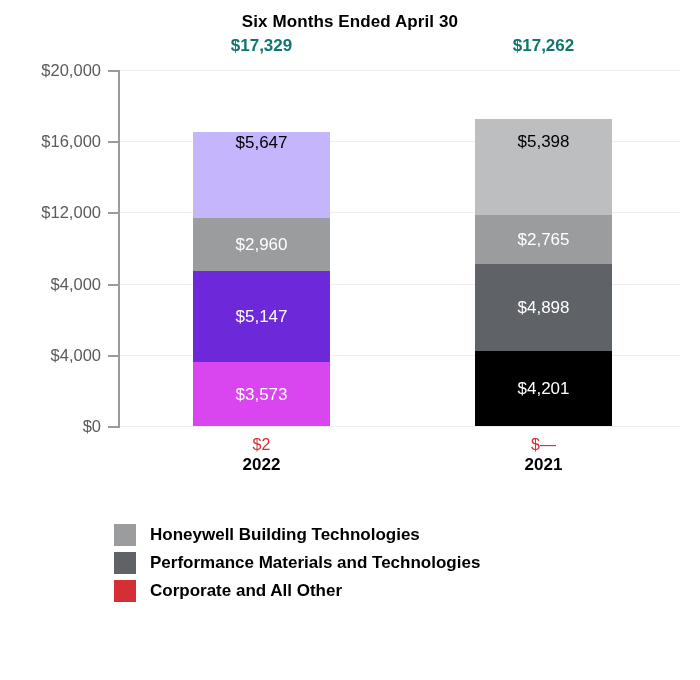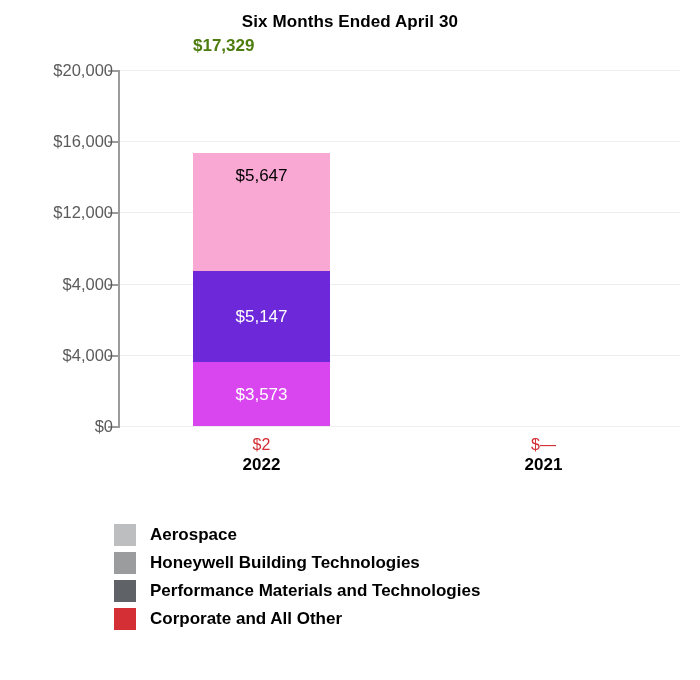--- a/index.html
+++ b/index.html
@@ -69,21 +69,21 @@
     position: absolute;
     right: 0;
     width: 94px;
     text-align: right;
     font-size: 16.5px;
     color: #5b5b5b;
     white-space: nowrap;
   }
   #y-axis-labels {
     position: absolute;
-    left: 12px;
+    left: 0;
     top: 0;
     width: 101px;
     height: 680px;
   }
 
   
   .bar-group {
     position: absolute;
     bottom: 0;
   }
@@ -102,23 +102,24 @@
   }
   .segment-label {
     font-size: 17px;
     font-weight: normal;
     white-space: nowrap;
     line-height: 1;
   }
   .bar-total {
     position: absolute;
     width: 100%;
-    font-size: 17px;
-    font-weight: bold;
-    color: #4d7c0f;
+    text-align: center;
+    font-size: 17px;
+    font-weight: bold;
+    color: #0f766e;
     white-space: nowrap;
   }
 
   
   .x-label-block {
     position: absolute;
     text-align: center;
   }
   .x-corporate-value {
     font-size: 16px;
@@ -169,32 +170,52 @@
     <div class="gridline" style="top:0px;"></div>
     <div class="gridline" style="top:71px;"></div>
     <div class="gridline" style="top:142px;"></div>
     <div class="gridline" style="top:214px;"></div>
     <div class="gridline" style="top:285px;"></div>
     <div class="gridline" style="top:356px;"></div>
 
     <div class="bar-group" style="left:75px; width:137px; height:356px;">
       <div class="bar-total" style="top:-34px;">$17,329</div>
       <div class="bar-stack">
-        <div class="bar-segment" style="height:118px; background:#f9a8d4; align-items:flex-start; padding-top:14px;">
+        <div class="bar-segment" style="height:86px; background:#c4b5fd; align-items:flex-start; padding-top:2px;">
           <span class="segment-label" style="color:#000000;">$5,647</span>
+        </div>
+        <div class="bar-segment" style="height:52.7px; background:#9a9c9e;">
+          <span class="segment-label" style="color:#ffffff;">$2,960</span>
         </div>
         <div class="bar-segment" style="height:91.6px; background:#6d28d9;">
           <span class="segment-label" style="color:#ffffff;">$5,147</span>
         </div>
         <div class="bar-segment" style="height:63.6px; background:#d946ef;">
           <span class="segment-label" style="color:#ffffff;">$3,573</span>
         </div>
       </div>
     </div>
 
+    <div class="bar-group" style="left:357px; width:137px; height:356px;">
+      <div class="bar-total" style="top:-34px;">$17,262</div>
+      <div class="bar-stack">
+        <div class="bar-segment" style="height:96.1px; background:#bcbec0; align-items:flex-start; padding-top:14px;">
+          <span class="segment-label" style="color:#000000;">$5,398</span>
+        </div>
+        <div class="bar-segment" style="height:49.2px; background:#9a9c9e;">
+          <span class="segment-label" style="color:#ffffff;">$2,765</span>
+        </div>
+        <div class="bar-segment" style="height:87.2px; background:#5f6368;">
+          <span class="segment-label" style="color:#ffffff;">$4,898</span>
+        </div>
+        <div class="bar-segment" style="height:74.8px; background:#000000;">
+          <span class="segment-label" style="color:#ffffff;">$4,201</span>
+        </div>
+      </div>
+    </div>
   </div>
 
   <div id="y-axis-spine"></div>
   <div class="y-tick-mark" style="top:70px;"></div>
   <div class="y-tick-mark" style="top:141px;"></div>
   <div class="y-tick-mark" style="top:212px;"></div>
   <div class="y-tick-mark" style="top:284px;"></div>
   <div class="y-tick-mark" style="top:355px;"></div>
   <div class="y-tick-mark" style="top:426px;"></div>
 
@@ -211,24 +232,20 @@
     <div class="x-corporate-value">$2</div>
     <div class="x-category">2022</div>
   </div>
   <div class="x-label-block" style="left:475px; top:437px; width:137px;">
     <div class="x-corporate-value">$—</div>
     <div class="x-category">2021</div>
   </div>
 
   <div id="legend">
     <div class="legend-row">
-      <span class="legend-swatch" style="background:#bcbec0;"></span>
-      <span class="legend-label">Aerospace</span>
-    </div>
-    <div class="legend-row">
       <span class="legend-swatch" style="background:#9a9c9e;"></span>
       <span class="legend-label">Honeywell Building Technologies</span>
     </div>
     <div class="legend-row">
       <span class="legend-swatch" style="background:#5f6368;"></span>
       <span class="legend-label">Performance Materials and Technologies</span>
     </div>
     <div class="legend-row">
       <span class="legend-swatch" style="background:#d32f35;"></span>
       <span class="legend-label">Corporate and All Other</span>

